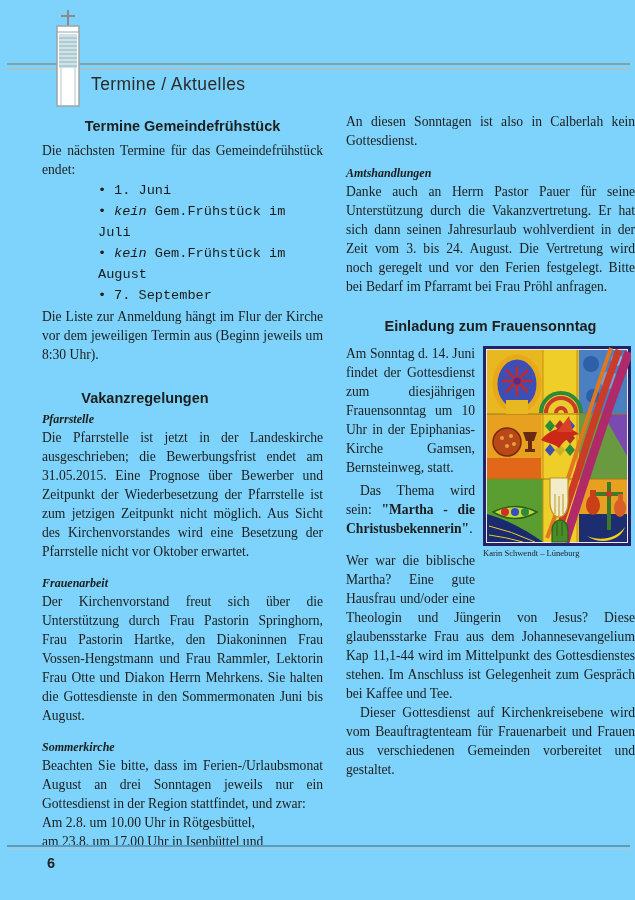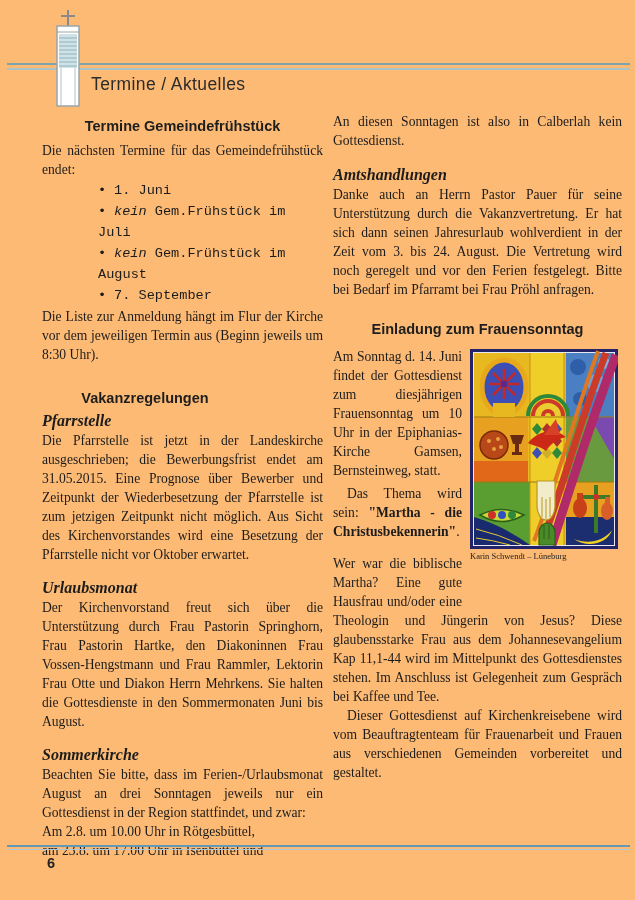--- a/index.html
+++ b/index.html
@@ -1,37 +1,37 @@
 <!DOCTYPE html>
 <html lang="de"><head>
 <meta charset="utf-8">
 <style>
   html,body{margin:0;padding:0;}
-  .page{position:relative;width:635px;height:900px;background:#fdba74;overflow:hidden;
+  .page{position:relative;width:635px;height:900px;background:#7dd3fc;overflow:hidden;
         font-family:"Liberation Serif",serif;color:#1c1c1c;}
 
   
   .header{position:relative;height:108px;}
   .rule{position:absolute;left:7px;right:5px;top:63px;height:3px;
         border-top:2px solid #7fa3ab;border-bottom:2px solid #aac3c8;}
   .logo{position:absolute;left:50px;top:8px;z-index:2;}
   .page-title{position:absolute;left:91px;top:74px;z-index:1;
         font-family:"Liberation Sans",sans-serif;font-size:17.5px;letter-spacing:.4px;color:#2b2b2b;}
 
   
-  .columns{display:flex;padding:0 13px 0 42px;gap:10px;}
+  .columns{display:flex;padding:0 13px 0 42px;gap:23px;}
   .col-left{width:281px;flex:none;}
   .col-right{width:289px;flex:none;}
 
   .h2{font-family:"Liberation Sans",sans-serif;font-weight:bold;font-size:14.5px;
       text-align:center;color:#1e1e1e;margin:0;}
   .h2.breakfast{margin:10px 0 7px;}
   .h2.vakanz{margin:26px 75px 6px 0;}
   .h2.frauen{margin:22px 0 10px;}
-  .sub{font-weight:bold;font-style:italic;font-size:16px;margin:0 0 1px;}
+  .sub{font-weight:bold;font-style:italic;font-size:12px;margin:0 0 1px;}
   p.body{font-size:13.6px;line-height:19px;text-align:justify;margin:0;
          hyphens:auto;-webkit-hyphens:auto;}
   .mt{margin-top:15px;}
   .indent{text-indent:14px;}
 
   .bullet-list{margin:1px 0 1px;}
   .bullet{padding-left:56px;font-size:13.6px;line-height:21px;font-family:Liberation Mono, monospace;}
   .b-dot{display:inline-block;width:16px;}
   .b-em{font-style:italic;text-align:right;}
 
@@ -100,21 +100,21 @@
         </div>
       </div>
 
       <p class="body">Die Liste zur Anmeldung hängt im Flur der Kirche vor dem jeweiligen Termin aus (Beginn jeweils um 8:30 Uhr).</p>
 
       <div class="h2 vakanz">Vakanzregelungen</div>
 
       <div class="sub">Pfarrstelle</div>
       <p class="body">Die Pfarrstelle ist jetzt in der Landeskirche ausgeschrieben; die Bewerbungsfrist endet am 31.05.2015. Eine Prognose über Bewerber und Zeitpunkt der Wiederbesetzung der Pfarrstelle ist zum jetzigen Zeitpunkt nicht möglich. Aus Sicht des Kirchenvorstandes wird eine Besetzung der Pfarrstelle nicht vor Oktober erwartet.</p>
 
-      <div class="sub mt">Urlaubsmonat</div>
+      <div class="sub mt">Frauenarbeit</div>
       <p class="body">Der Kirchenvorstand freut sich über die Unterstützung durch Frau Pastorin Springhorn, Frau Pastorin Hartke, den Diakoninnen Frau Vossen-Hengstmann und Frau Rammler, Lektorin Frau Otte und Diakon Herrn Mehrkens. Sie halten die Gottesdienste in den Sommermonaten Juni bis August.</p>
 
       <div class="sub mt">Sommerkirche</div>
       <p class="body">Beachten Sie bitte, dass im Ferien-/Urlaubsmonat August an drei Sonntagen jeweils nur ein Gottesdienst in der Region stattfindet, und zwar:</p>
       <div class="sk-line">Am  2.8. um 10.00 Uhr in Rötgesbüttel,</div>
       <div class="sk-line">am 23.8. um 17.00 Uhr in Isenbüttel und</div>
     </div>
 
     <div class="col-right">
       <p class="body" style="margin-top:4px">An diesen Sonntagen ist also in Calberlah kein Gottesdienst.</p>

